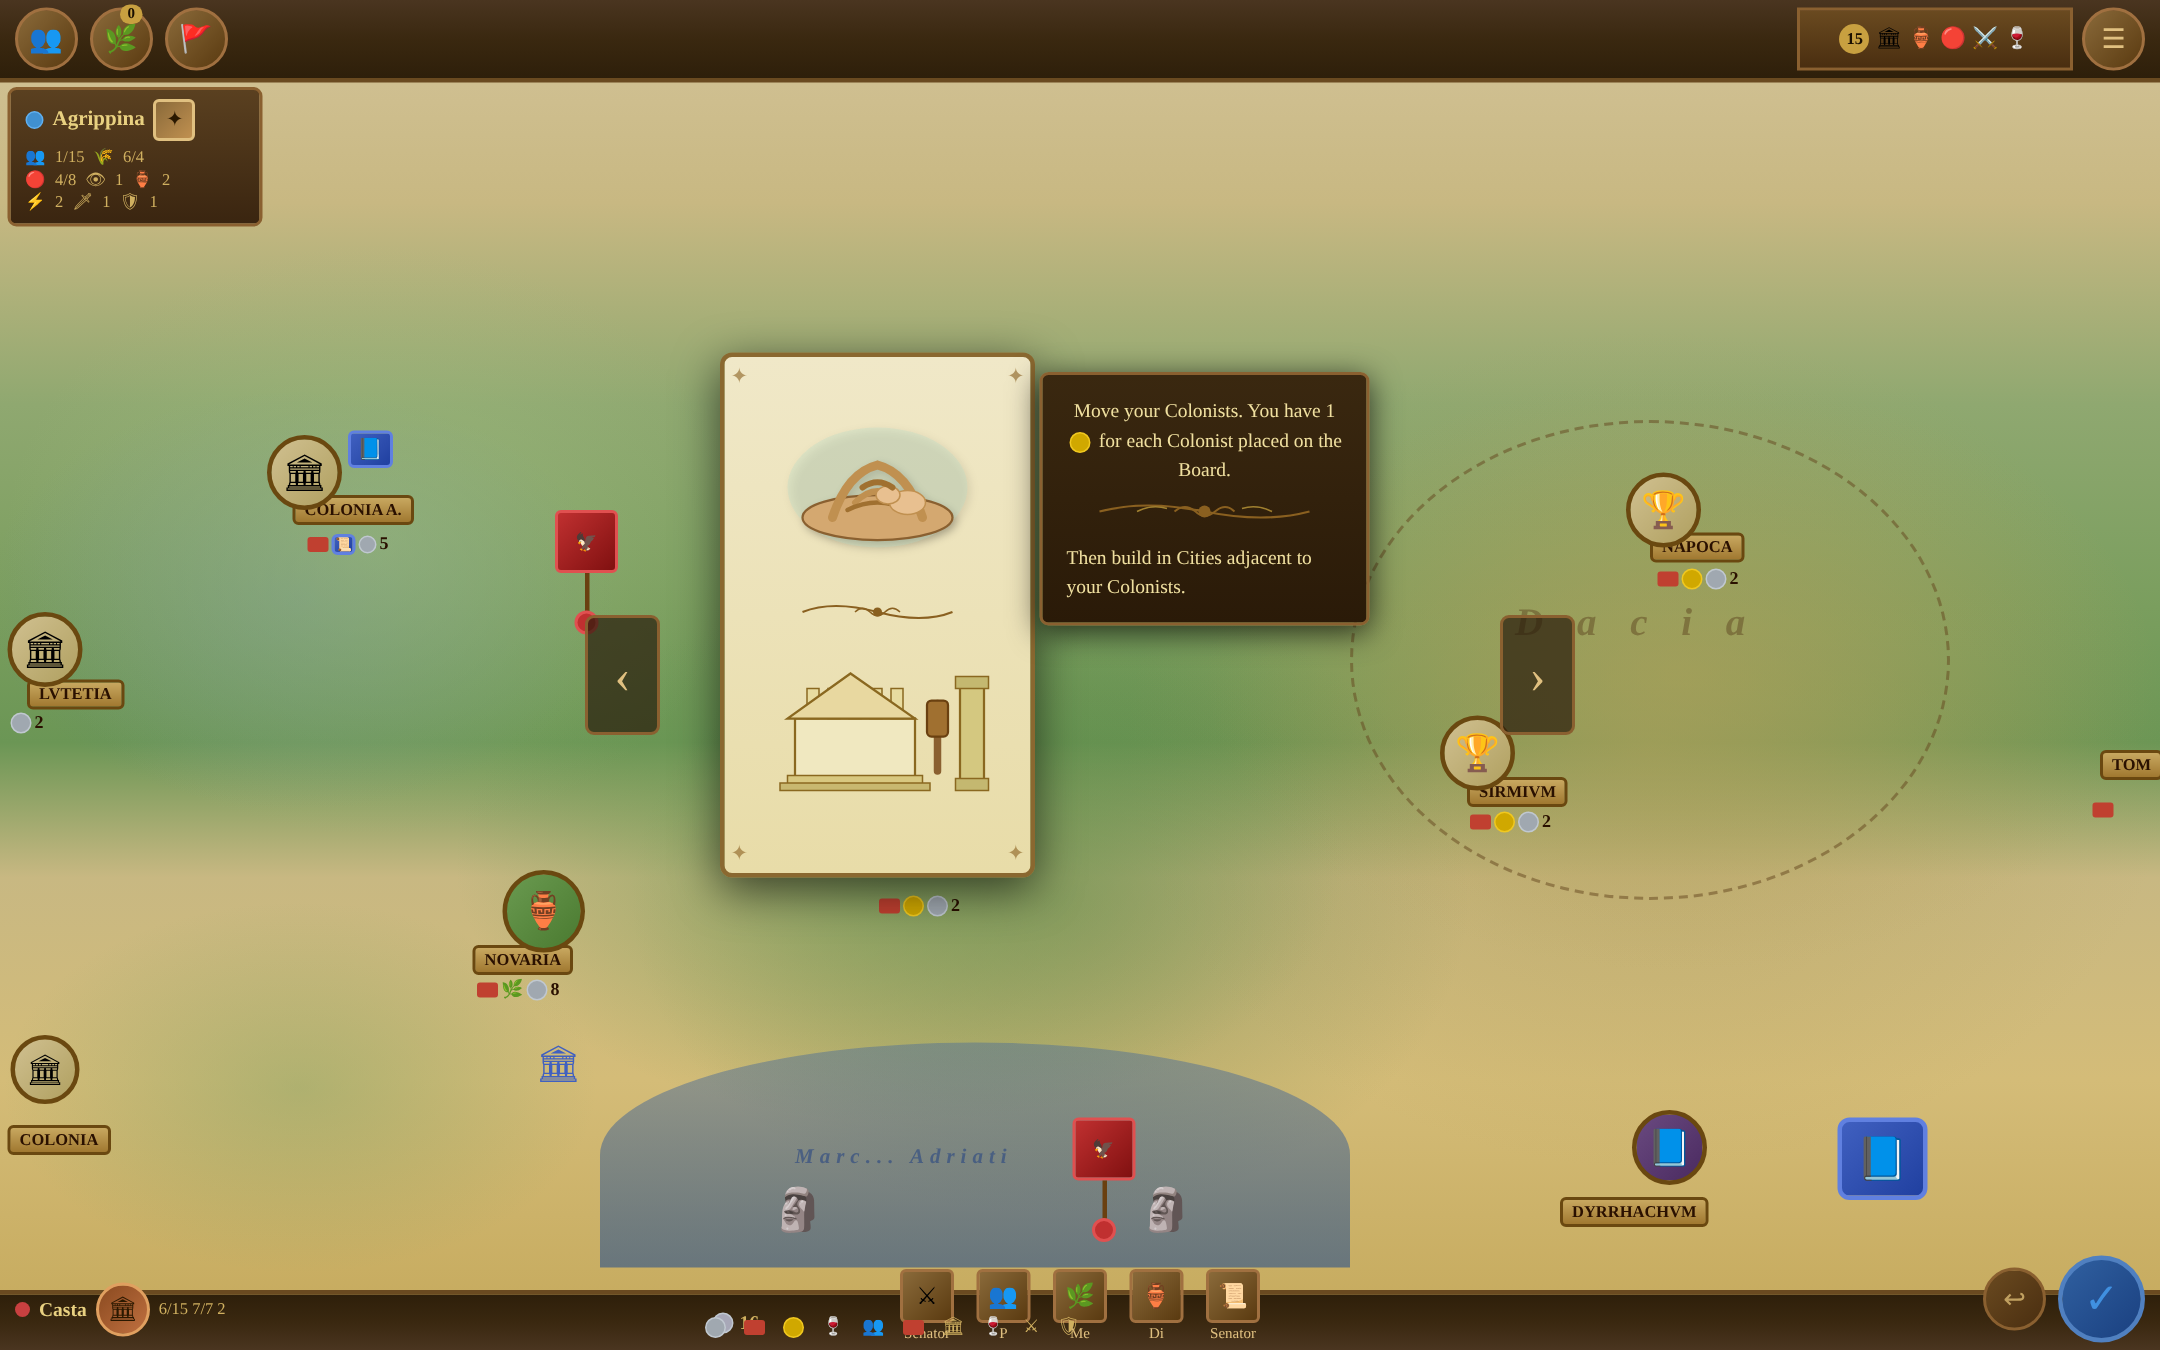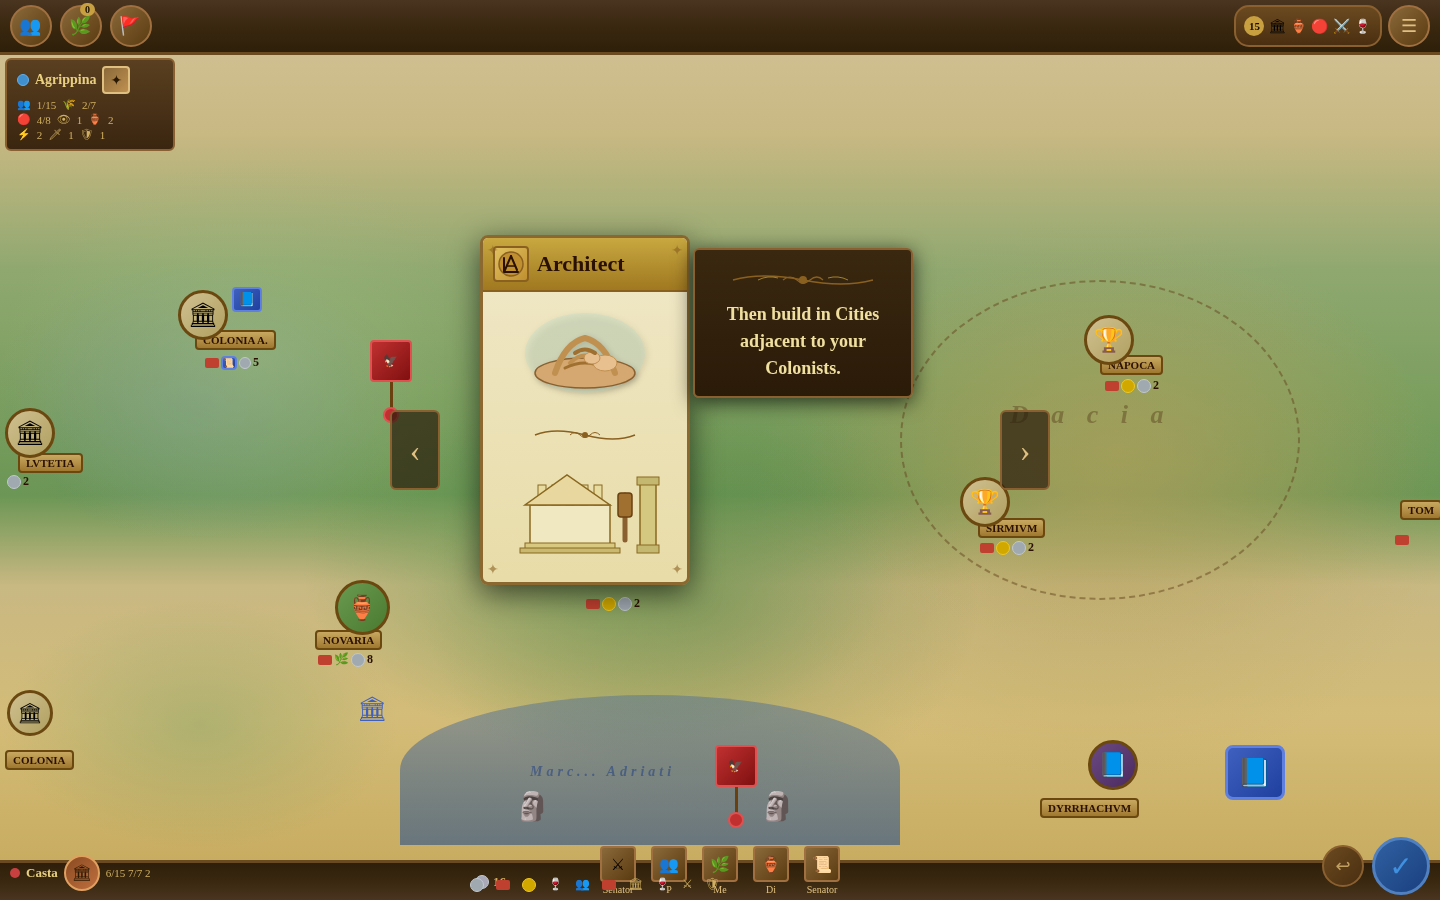--- a/index.html
+++ b/index.html
@@ -95,22 +95,22 @@
       align-items: center;
       gap: 6px;
     }
 
     #resource-bar {
       display: flex;
       align-items: center;
       gap: 4px;
       background: linear-gradient(180deg, #6a4a20 0%, #4a2e10 100%);
       border: 2px solid #8a6030;
-      border-radius: 15px;
-      padding: 4px 8px;
+      border-radius: 0;
+      padding: 4px 26px;
       height: 42px;
     }
 
     .resource-icon {
       font-size: 14px;
     }
 
     #top-count-badge {
       background: #c8a040;
       border-radius: 50%;
@@ -493,25 +493,24 @@
     }
 
     #tooltip-ornament {
       text-align: center;
       font-size: 18px;
       color: #a08040;
       margin: 6px 0;
     }
 
     #tooltip-sub-text {
-      font-size: 18px;
+      font-size: 13px;
       line-height: 1.5;
       color: #f0e0a0;
-      text-align: center;
-      font-weight: bold;
+      text-align: left;
     }
 
     .coin-icon-inline {
       display: inline-block;
       width: 14px;
       height: 14px;
       background: #d0a800;
       border-radius: 50%;
       border: 1px solid #f0c820;
       vertical-align: middle;
@@ -785,21 +784,21 @@
 <div id="player-panel">
   <div id="player-name-row">
     <div class="player-gem"></div>
     <span id="player-name">Agrippina</span>
     <div id="player-avatar">✦</div>
   </div>
   <div class="player-stat-row">
     <span class="stat-icon">👥</span>
     <span>1/15</span>
     <span class="stat-icon">🌾</span>
-    <span>2/7</span>
+    <span>6/4</span>
   </div>
   <div class="player-stat-row">
     <span class="stat-icon">🔴</span>
     <span>4/8</span>
     <span class="stat-icon">👁</span>
     <span>1</span>
     <span class="stat-icon">🏺</span>
     <span>2</span>
   </div>
   <div class="player-stat-row">
@@ -812,35 +811,20 @@
   </div>
 </div>
 
 <div id="card-overlay">
 
   <div id="prev-arrow">‹</div>
 
   <div id="next-arrow">›</div>
 
   <div id="architect-card">
-    <div id="card-header">
-      <div id="card-emblem">
-
-        <svg width="28" height="28" viewBox="0 0 28 28">
-          <circle cx="14" cy="14" r="12" fill="#c09030" stroke="#8a6020" stroke-width="1.5"></circle>
-
-          <line x1="14" y1="6" x2="8" y2="20" stroke="#2a1000" stroke-width="2" stroke-linecap="round"></line>
-          <line x1="14" y1="6" x2="20" y2="20" stroke="#2a1000" stroke-width="2" stroke-linecap="round"></line>
-          <line x1="9" y1="16" x2="19" y2="16" stroke="#2a1000" stroke-width="1.5"></line>
-
-          <polyline points="7,8 7,22 21,22" fill="none" stroke="#2a1000" stroke-width="2" stroke-linecap="round" stroke-linejoin="round"></polyline>
-        </svg>
-      </div>
-      <div id="card-title">Architect</div>
-    </div>
     <div id="card-body">
 
       <div id="card-sandal">
         <svg width="130" height="90" viewBox="0 0 130 90">
 
           <ellipse cx="65" cy="45" rx="60" ry="40" fill="rgba(180,220,200,0.3)"></ellipse>
 
           <ellipse cx="65" cy="65" rx="50" ry="15" fill="#d4a870" stroke="#8a6030" stroke-width="1.5"></ellipse>
 
           <path d="M35 65 Q45 35 65 30 Q85 35 95 65" fill="none" stroke="#c09050" stroke-width="6" stroke-linecap="round"></path>
@@ -887,20 +871,25 @@
       </div>
     </div>
 
     <div style="position:absolute;top:4px;left:4px;font-size:14px;color:#8a6020;opacity:0.6;">✦</div>
     <div style="position:absolute;top:4px;right:4px;font-size:14px;color:#8a6020;opacity:0.6;">✦</div>
     <div style="position:absolute;bottom:4px;left:4px;font-size:14px;color:#8a6020;opacity:0.6;">✦</div>
     <div style="position:absolute;bottom:4px;right:4px;font-size:14px;color:#8a6020;opacity:0.6;">✦</div>
   </div>
 
   <div id="card-tooltip">
+    <div id="tooltip-main-text">
+      Move your Colonists. You have 1
+      <span class="coin-icon-inline"></span>
+      for each Colonist placed on the Board.
+    </div>
     <div id="tooltip-ornament">
       <svg width="160" height="20" viewBox="0 0 160 20">
         <path d="M10 10 Q40 2 80 10 Q120 18 150 10" fill="none" stroke="#8a6020" stroke-width="1.5"></path>
         <circle cx="80" cy="10" r="4" fill="#8a6020"></circle>
         <path d="M60 10 Q67 4 74 10 Q80 16 87 10 Q94 4 100 10" fill="none" stroke="#8a6020" stroke-width="1.2"></path>
 
         <path d="M35 10 Q45 5 55 8" fill="none" stroke="#a08030" stroke-width="1"></path>
         <path d="M105 8 Q115 5 125 10" fill="none" stroke="#a08030" stroke-width="1"></path>
       </svg>
     </div>

